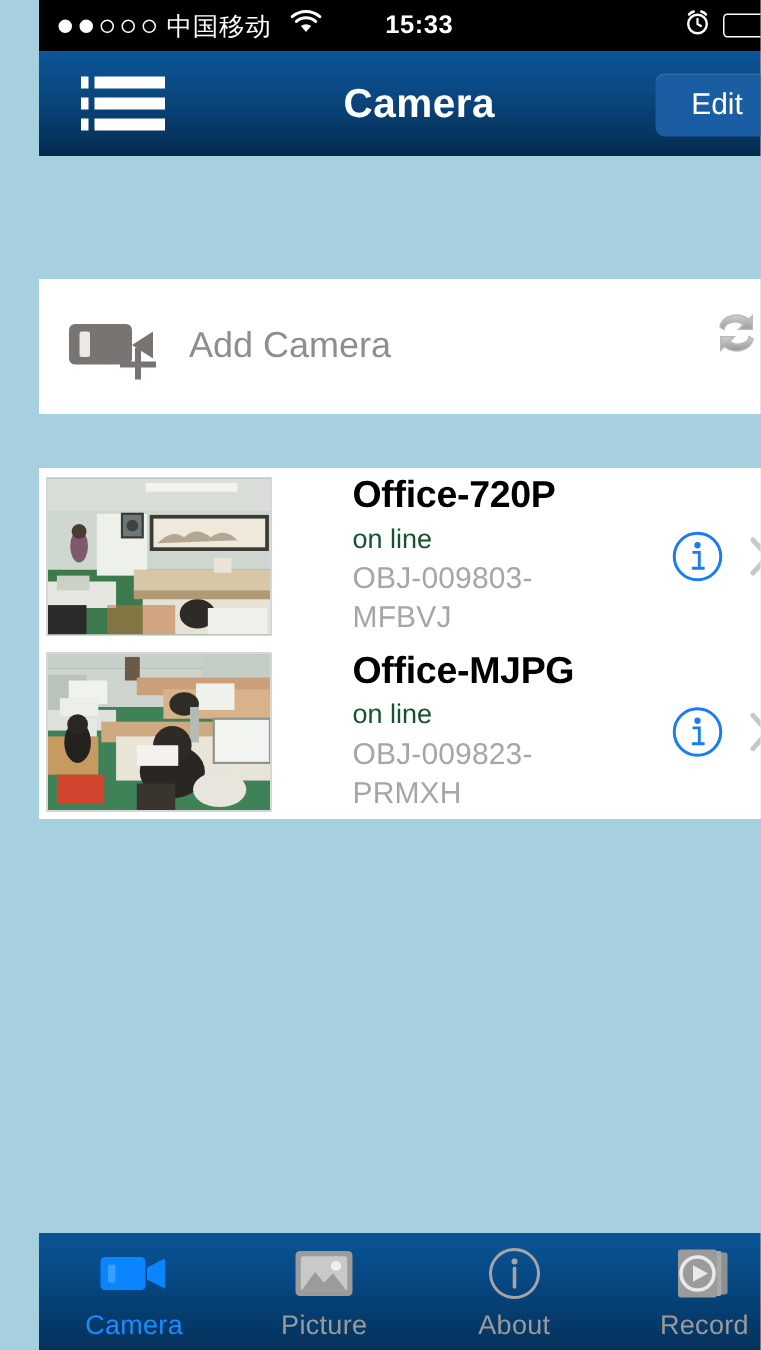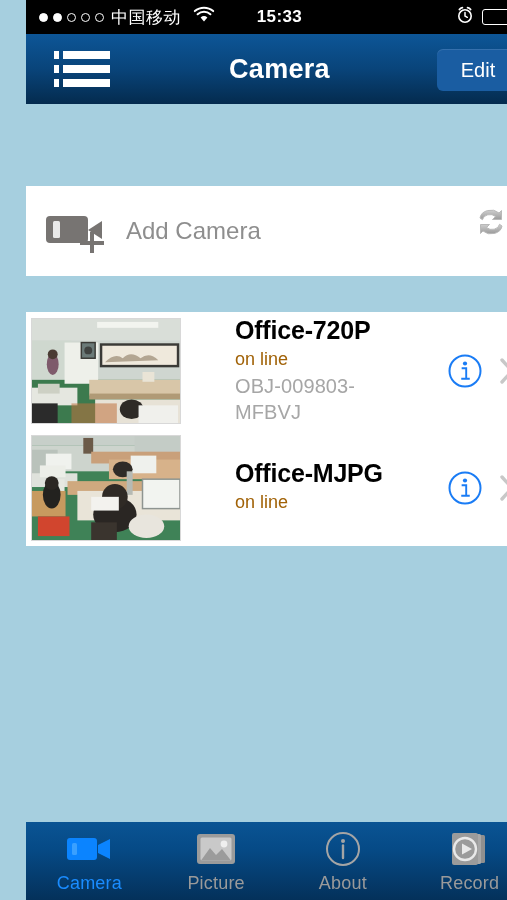--- a/index.html
+++ b/index.html
@@ -113,21 +113,21 @@
     border:1px solid #d8d8d8; overflow:hidden; position:relative;
     background:#9aa79b;
     flex:0 0 auto;
   }
   .thumb svg{ display:block; width:100%; height:100%; }
   .cam-text{ margin-left:18px; flex:1; }
   .cam-name{
     font-size:25px; font-weight:bold; color:#000;
     line-height:1.12; letter-spacing:-.2px;
   }
-  .cam-status{ font-size:18px; color:#a16207; line-height:1.45; margin-top:2px; }
+  .cam-status{ font-size:18px; color:#14532d; line-height:1.45; margin-top:2px; }
   .cam-serial{ font-size:20px; color:#a6a6a6; line-height:1.3; letter-spacing:.1px; }
   .row-actions{ display:flex; align-items:center; gap:16px; margin-right:18px; }
   .info-icon{ width:36px; height:36px; cursor:pointer; }
   .chevron{ width:16px; height:28px; cursor:pointer; }
 
   
   .tabbar{
     position:absolute; bottom:0; left:0; width:507px; height:78px;
     background:linear-gradient(to bottom,#0a5494 0%,#074border 0%,#053b6b 55%,#032d53 100%);
     background:linear-gradient(to bottom,#0a5494 0%,#064a86 35%,#04315a 100%);
@@ -307,20 +307,21 @@
             <ellipse cx="84" cy="80" rx="22" ry="18" fill="#2a2623"></ellipse>
             <circle cx="84" cy="62" r="13" fill="#2f2a25"></circle>
             <rect x="60" y="62" width="28" height="14" fill="#f3f2ee"></rect>
             <ellipse cx="116" cy="92" rx="18" ry="12" fill="#e8e5dd"></ellipse>
             <rect x="60" y="88" width="26" height="18" fill="#3a342e"></rect>
           </svg>
         </div>
         <div class="cam-text">
           <div class="cam-name">Office-MJPG</div>
           <div class="cam-status">on line</div>
+          <div class="cam-serial">OBJ-009823-PRMXH</div>
         </div>
         <div class="row-actions">
           <span class="info-icon">
             <svg width="36" height="36" viewBox="0 0 36 36">
               <circle cx="18" cy="18" r="15.5" fill="none" stroke="#1a7cf5" stroke-width="2"></circle>
               <circle cx="18" cy="10.5" r="2.1" fill="#1a7cf5"></circle>
               <path d="M15.6 15.2 h3.6 v10.6 h2.6 M15.2 25.8 h6.6" stroke="#1a7cf5" stroke-width="1.9" fill="none" stroke-linecap="square"></path>
             </svg>
           </span>
           <span class="chevron">

